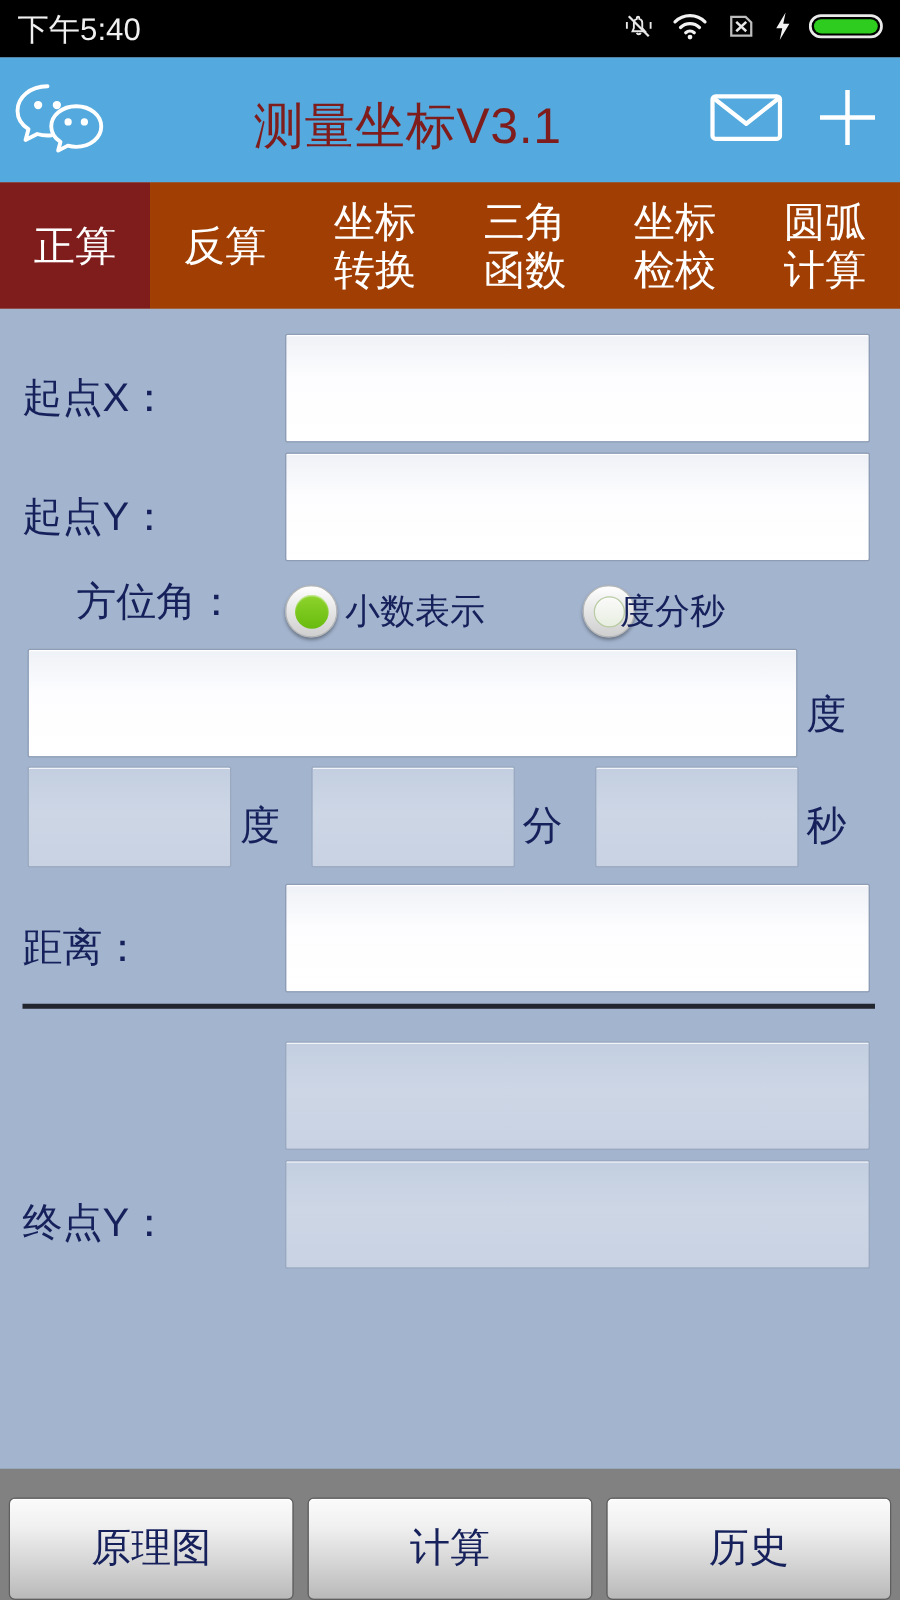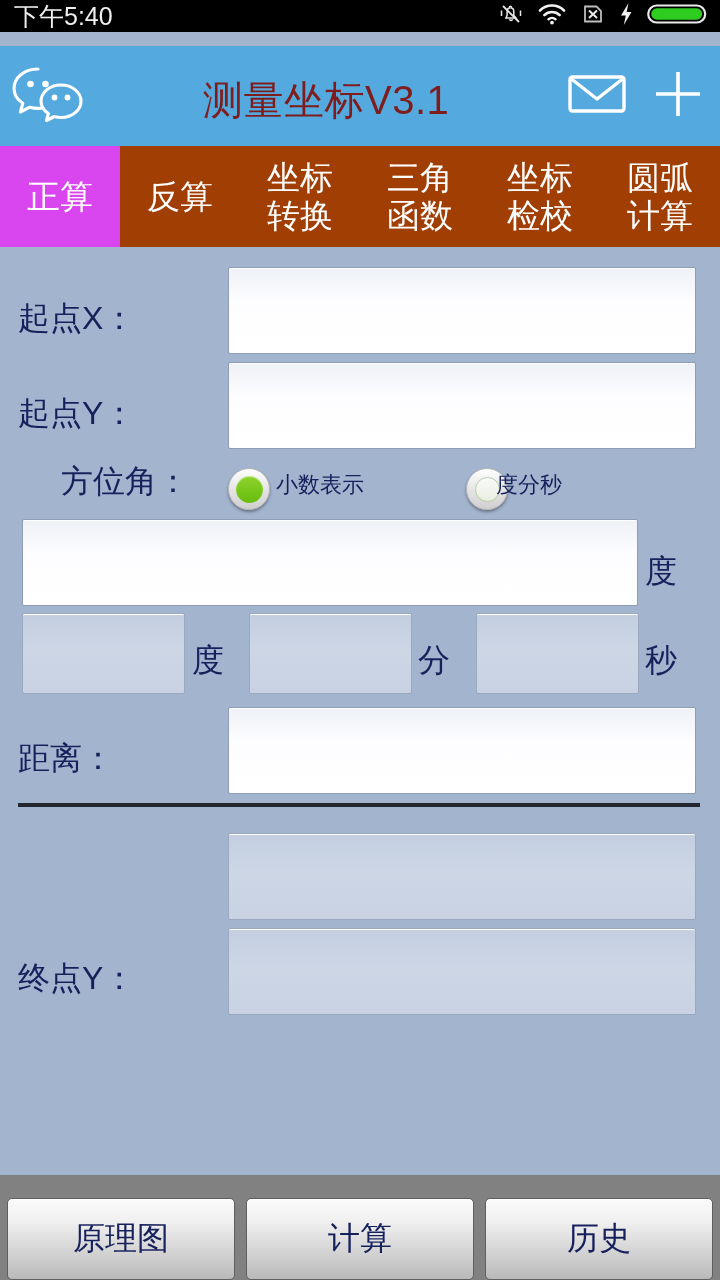--- a/index.html
+++ b/index.html
@@ -7,21 +7,21 @@
     width: 720px; height: 1280px;
     font-family: "Liberation Sans", "DejaVu Sans", sans-serif;
     overflow: hidden;
     background: #a3b4ce;
   }
   #app { position: relative; width: 720px; height: 1280px; }
 
   
   .statusbar {
     position: absolute; top: 0; left: 0;
-    width: 720px; height: 32px;
+    width: 720px; height: 46px;
     background: #000;
     display: flex; align-items: center;
   }
   .status-time {
     color: #f0f0f0; font-size: 25px; margin-left: 14px;
     letter-spacing: 0px;
   }
   .status-icons {
     margin-left: auto; margin-right: 13px;
     display: flex; align-items: center; gap: 13px;
@@ -54,21 +54,21 @@
     background: #a03e03;
   }
   .tab {
     flex: 0 0 120px; height: 101px;
     display: flex; flex-direction: column;
     align-items: center; justify-content: center;
     color: #ffffff; font-size: 33px; line-height: 38px;
     background: #a03e03;
     text-align: center;
   }
-  .tab.active { background: #d946ef; }
+  .tab.active { background: #7f1d1d; }
   .tab .l2 { display: block; }
 
   
   .body {
     position: absolute; top: 247px; left: 0;
     width: 720px; height: 928px;
     background: #a3b4ce;
     padding-left: 44px;
   }
   .label {
@@ -103,21 +103,21 @@
     width: 27px; height: 27px; border-radius: 50%;
     background: linear-gradient(to bottom, #8ed42c 0%, #68bb0e 100%);
     box-shadow: inset 0 1px 1px rgba(255,255,255,0.55);
   }
   .radio.off .dot {
     background: linear-gradient(to bottom, #fafafa 0%, #e8eee0 100%);
     border: 1px solid #b9ccA4;
     width: 25px; height: 25px;
   }
   .radio-label {
-    position: absolute; color: #16215c; font-size: 22px; white-space: nowrap;
+    position: absolute; color: #16215c; font-size: 28px; white-space: nowrap;
   }
   .divider {
     position: absolute; left: 18px; width: 682px; height: 4px;
     background: #22262e;
   }
 
   
   .bottombar {
     position: absolute; left: 0; top: 1175px;
     width: 720px; height: 105px;

